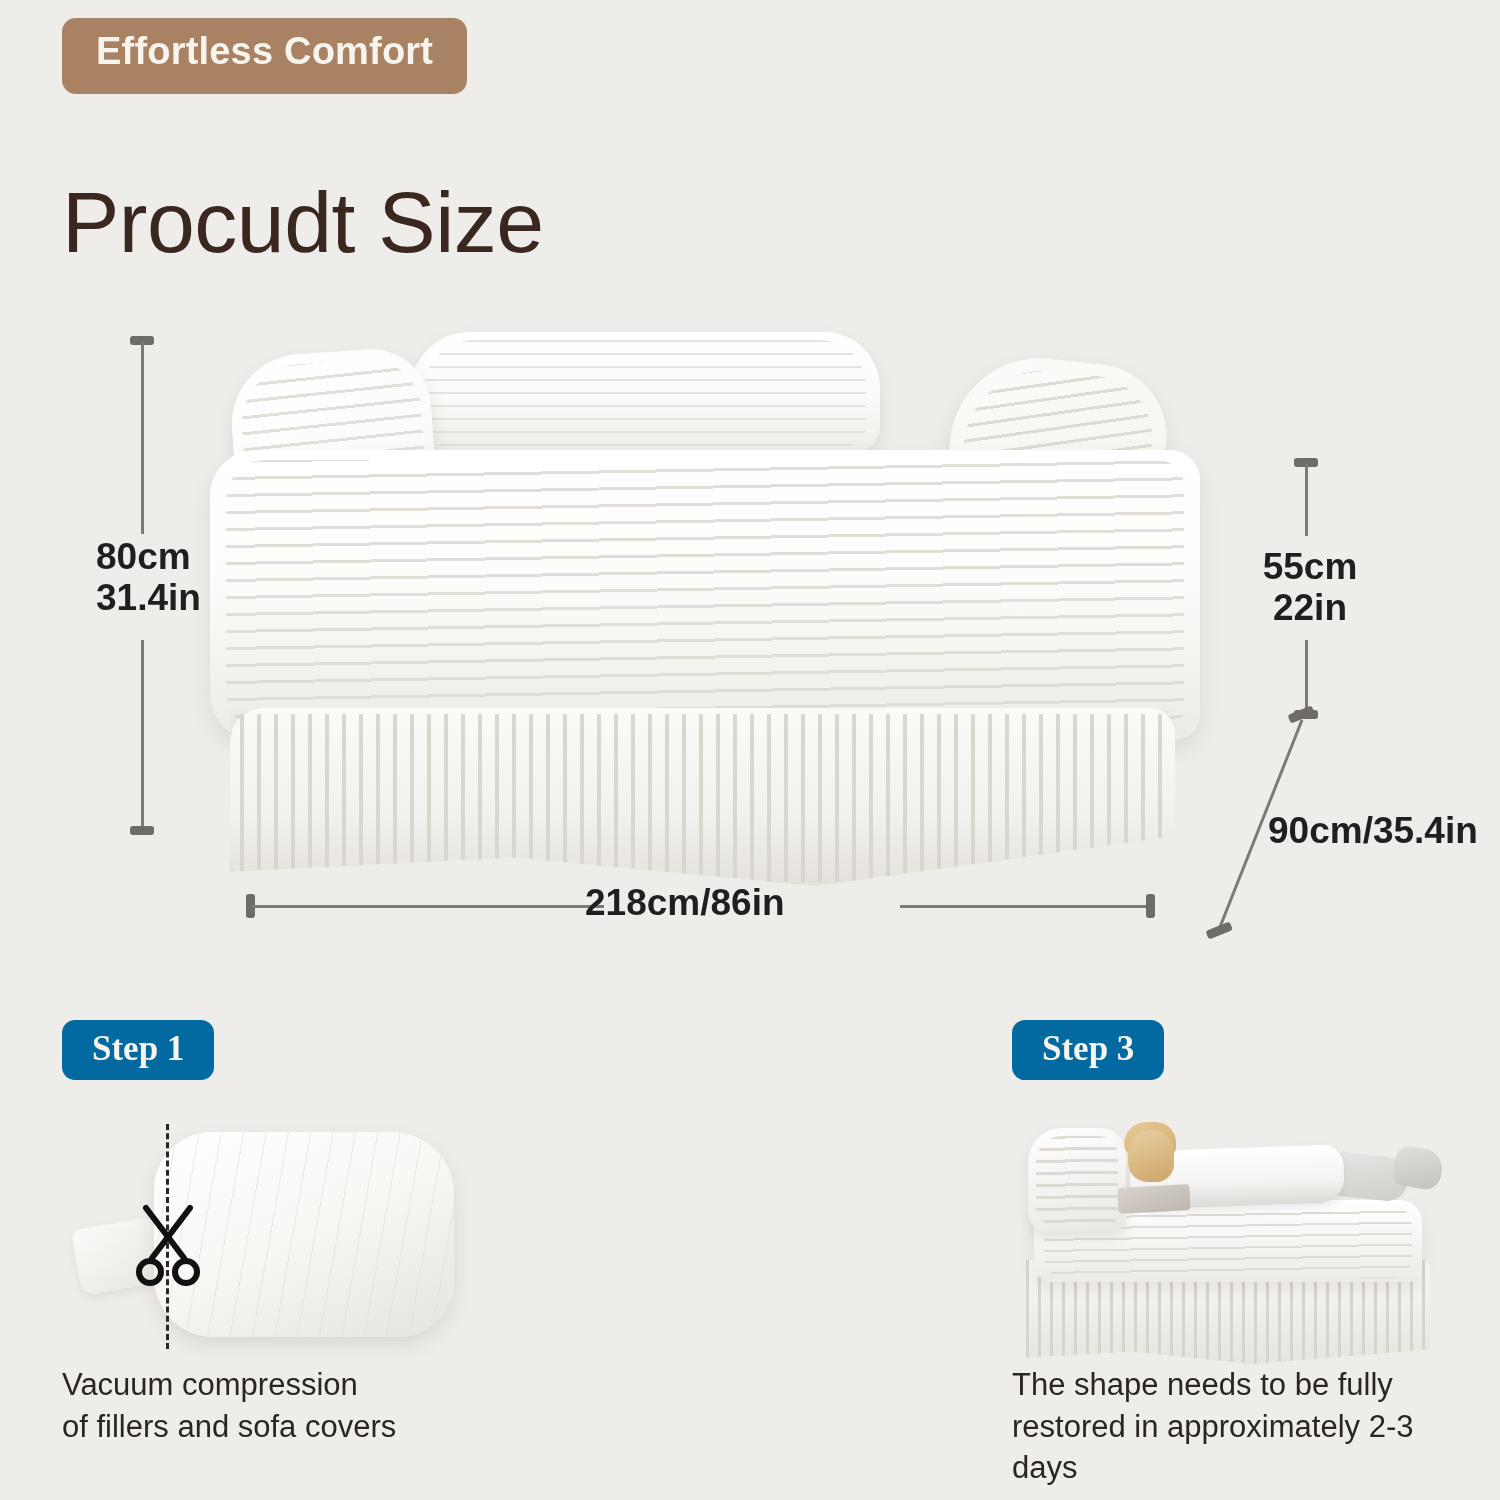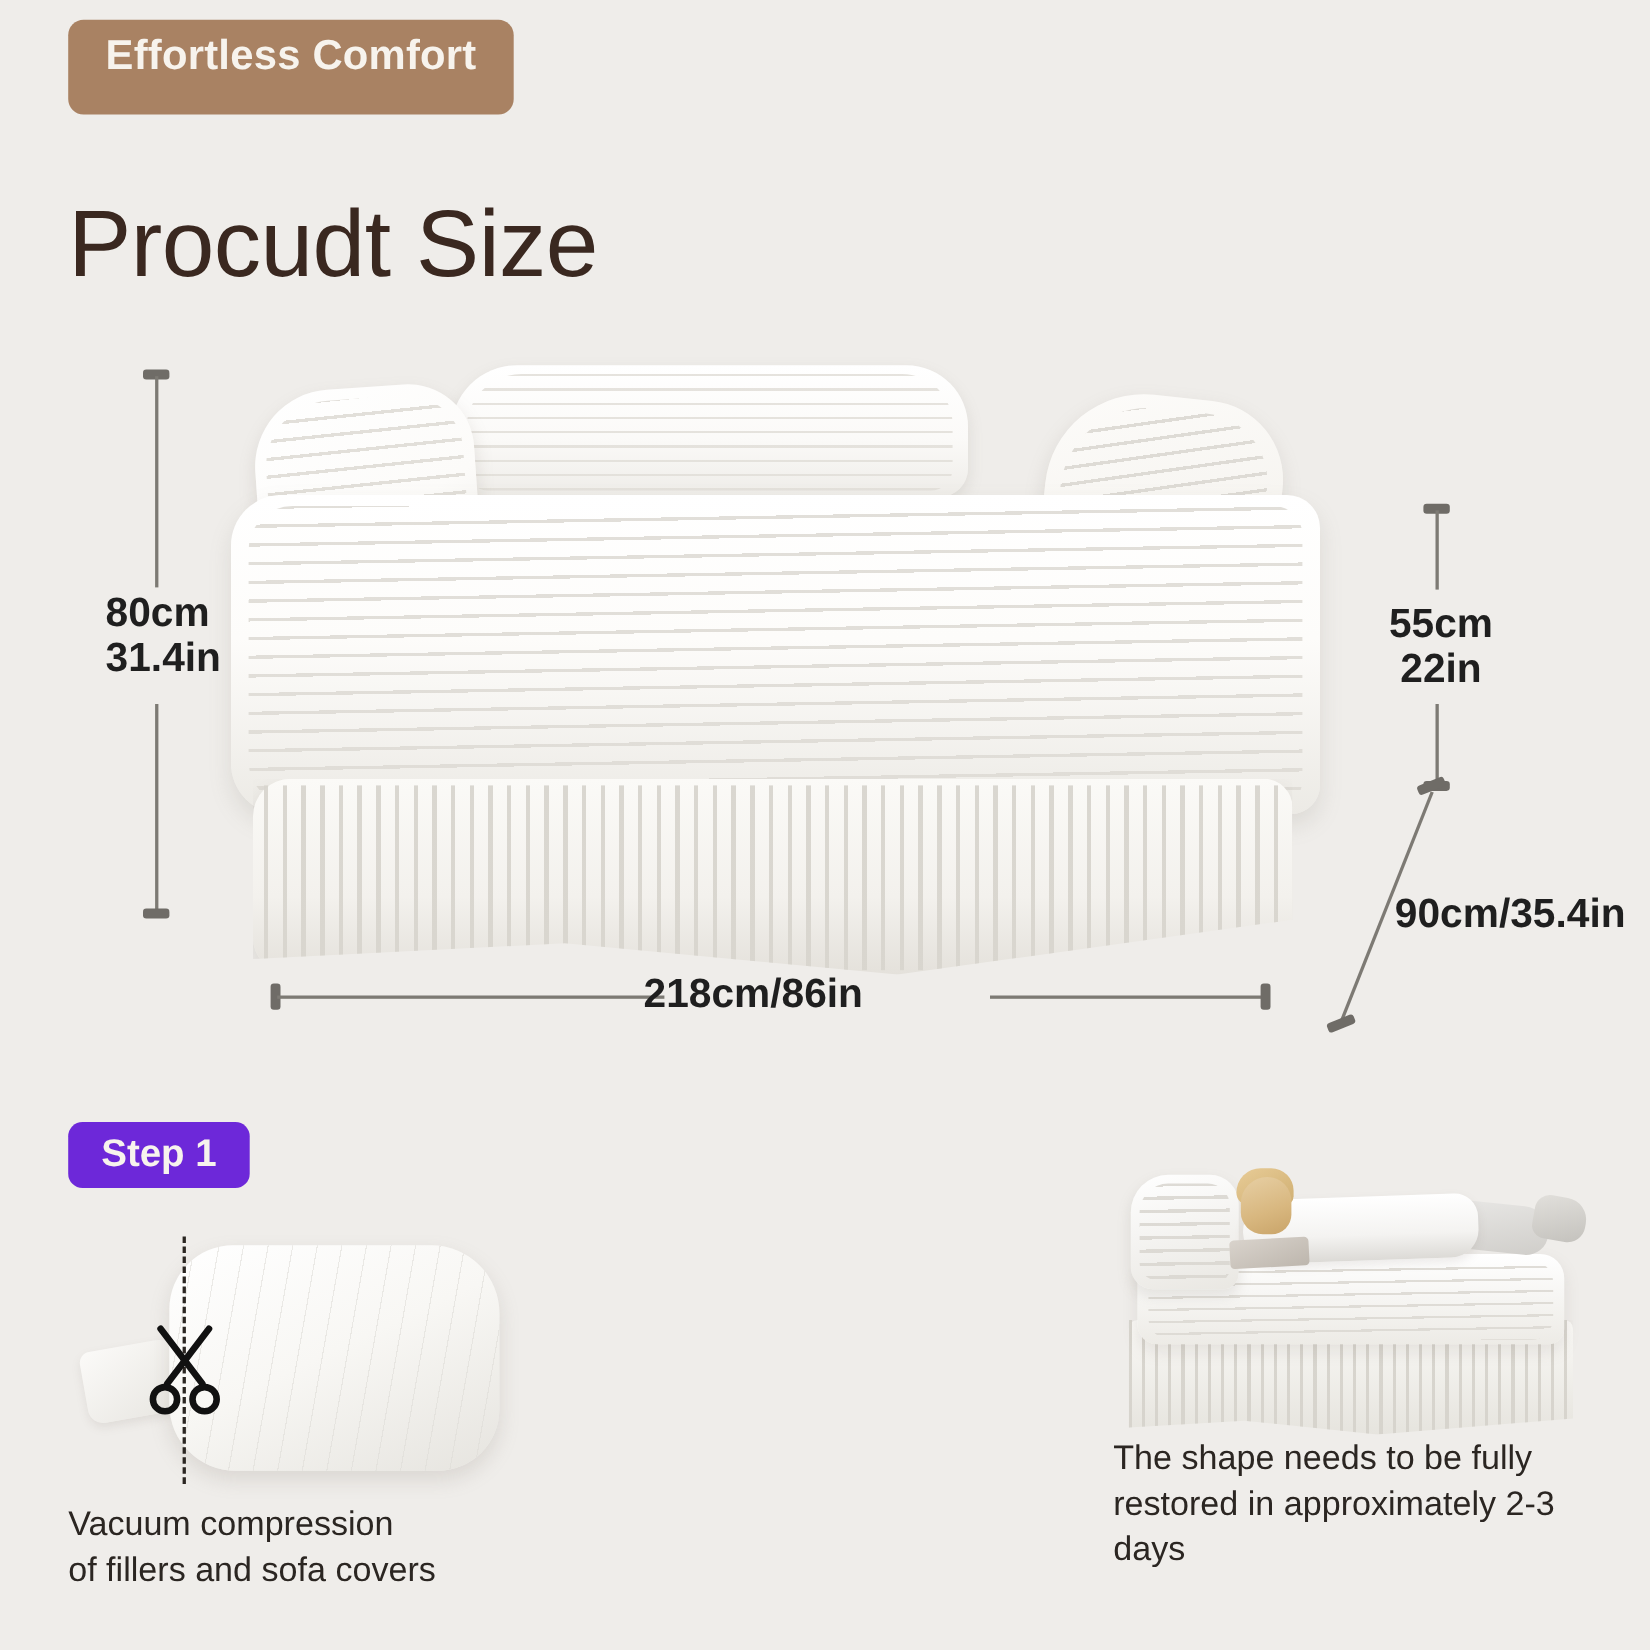--- a/index.html
+++ b/index.html
@@ -15,21 +15,21 @@
     position: relative;
   }
 
   
   .eyebrow-badge {
     position: absolute;
     left: 62px;
     top: 18px;
     background: #a98263;
     border-radius: 14px;
-    padding: 14px 34px 34px 34px;
+    padding: 14px 34px 24px 34px;
     color: #f7f3ed;
     font-size: 38px;
     font-weight: bold;
     letter-spacing: 0.2px;
     line-height: 1;
   }
   .page-title {
     position: absolute;
     left: 62px;
     top: 148px;
@@ -218,27 +218,28 @@
     position: absolute;
     top: 0;
     width: 460px;
   }
   .step-col.c1 { left: 62px; }
   .step-col.c2 { left: 538px; }
   .step-col.c3 { left: 1012px; }
 
   .step-badge {
     display: inline-block;
-    background: #6d28d9;
+    background: #0369a1;
     color: #f7f3ed;
     border-radius: 13px;
     padding: 11px 30px 14px 30px;
     font-size: 35px;
     font-weight: bold;
     line-height: 1;
+    font-family: Liberation Serif, serif;
   }
   .step-art {
     position: relative;
     width: 440px;
     height: 250px;
     margin-top: 34px;
   }
   .step-caption {
     color: #2b2622;
     font-size: 31px;
@@ -556,20 +557,21 @@
         <circle cx="20" cy="70" r="11" fill="none" stroke="#111111" stroke-width="6"></circle>
         <circle cx="56" cy="70" r="11" fill="none" stroke="#111111" stroke-width="6"></circle>
       </svg>
     </div>
     <div class="step-caption">Vacuum compression
 of fillers and sofa covers</div>
   </div>
 
 
   <div class="step-col c3">
+    <div class="step-badge">Step 3</div>
     <div class="step-art">
       <div class="s3-base"></div>
       <div class="s3-seat"></div>
       <div class="s3-arm"></div>
       <div class="s3-person-legs"></div>
       <div class="s3-person-body"></div>
       <div class="s3-person-hair"></div>
       <div class="s3-person-head"></div>
       <div class="s3-book"></div>
       <div class="s3-shoe"></div>

